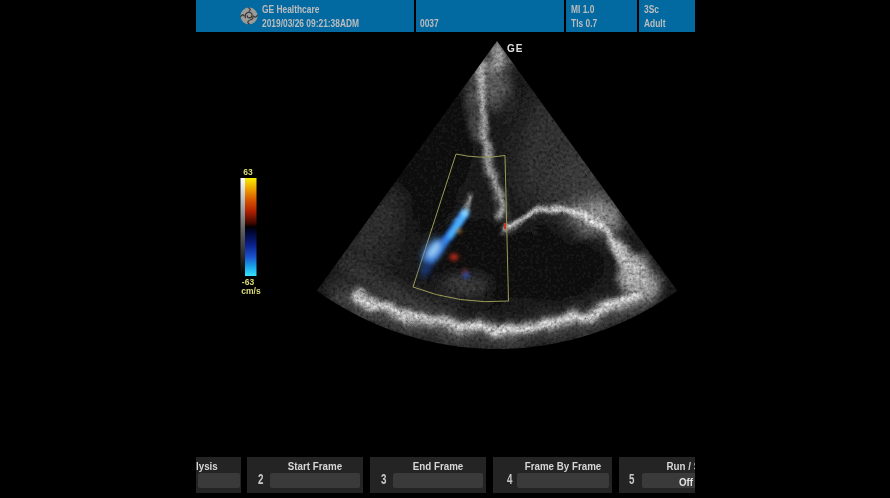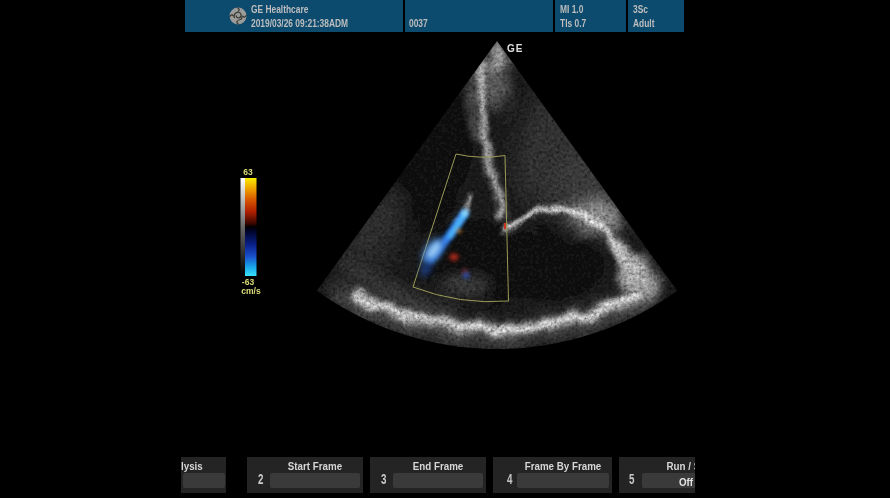--- a/index.html
+++ b/index.html
@@ -1,17 +1,17 @@
 <!DOCTYPE html>
 <html><head>
 <meta charset="utf-8">
 <style>
 html,body{margin:0;padding:0;background:#000;}
 body{width:890px;height:498px;position:relative;overflow:hidden;font-family:"Liberation Sans",sans-serif;}
-#hdr{position:absolute;left:185px;top:0;width:499px;height:32px;background:#0c4a6e;}
+#hdr{position:absolute;left:196px;top:0;width:499px;height:32px;background:#0369a1;}
 .ht{position:absolute;font-weight:bold;font-size:11.5px;color:#bdbdbd;white-space:nowrap;transform:scaleX(0.73);transform-origin:left top;}
 .sep{position:absolute;top:0;width:2px;height:32px;background:#000;}
 #bbar{position:absolute;left:0;top:457px;width:890px;height:36px;}
 .seg{position:absolute;top:0;height:36px;background:#242424;overflow:hidden;}
 .segnum{position:absolute;top:14px;font-weight:bold;font-size:14px;color:#c8c8c8;transform:scaleX(0.7);transform-origin:left top;}
 .seglab{position:absolute;top:3px;font-weight:bold;font-size:11.5px;color:#d6d6d6;text-align:center;transform:scaleX(0.85);transform-origin:center top;}
 .segbtn{position:absolute;top:16px;height:15px;background:#3a3a3a;border-radius:2px;}
 </style>
 </head>
 <body>
@@ -154,21 +154,21 @@
   <div class="ht" style="left:375px;top:3px;">MI 1.0</div>
   <div class="ht" style="left:375px;top:17px;">TIs 0.7</div>
   <div class="ht" style="left:448px;top:3px;">3Sc</div>
   <div class="ht" style="left:448px;top:17px;">Adult</div>
   <div class="sep" style="left:218px;"></div>
   <div class="sep" style="left:368px;"></div>
   <div class="sep" style="left:441px;"></div>
 </div>
 
 <div id="bbar">
-  <div class="seg" style="left:181px;width:45px;text-decoration:underline;">
+  <div class="seg" style="left:196px;width:45px;text-decoration:underline;">
     <div class="seglab" style="left:0px;transform-origin:left top;">lysis</div>
     <div class="segbtn" style="left:2px;width:42px;"></div>
   </div>
   <div class="seg" style="left:247px;width:116px;">
     <div class="segnum" style="left:11px;">2</div>
     <div class="seglab" style="left:23px;width:90px;">Start Frame</div>
     <div class="segbtn" style="left:23px;width:90px;"></div>
   </div>
   <div class="seg" style="left:370px;width:116px;">
     <div class="segnum" style="left:11px;">3</div>

